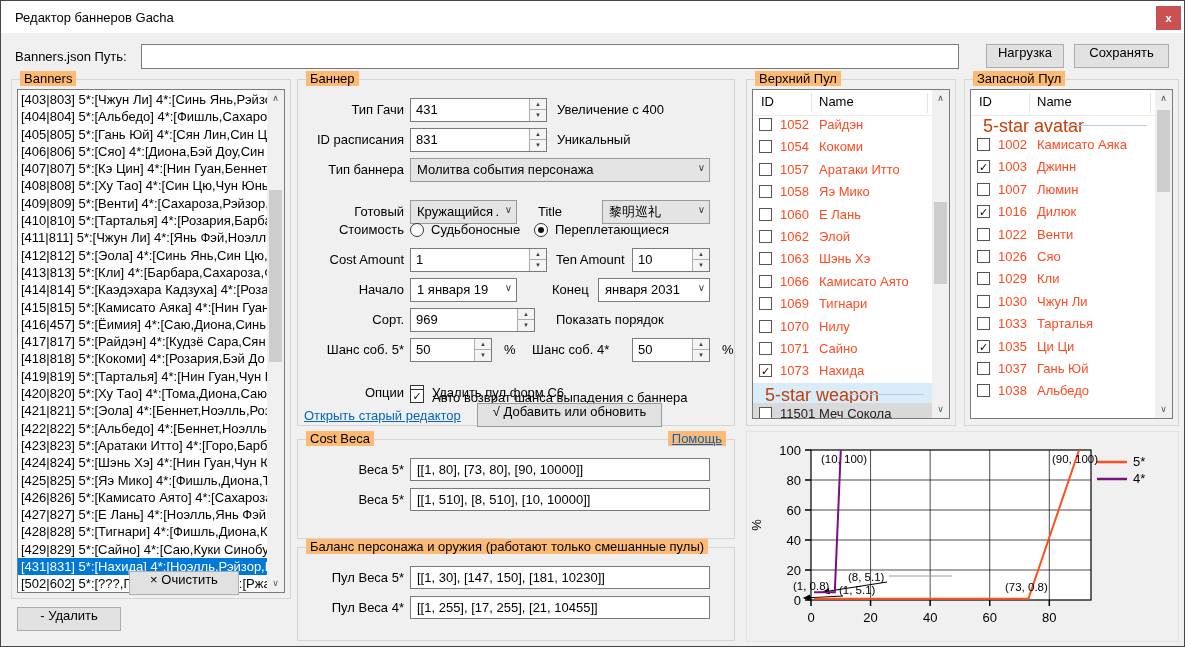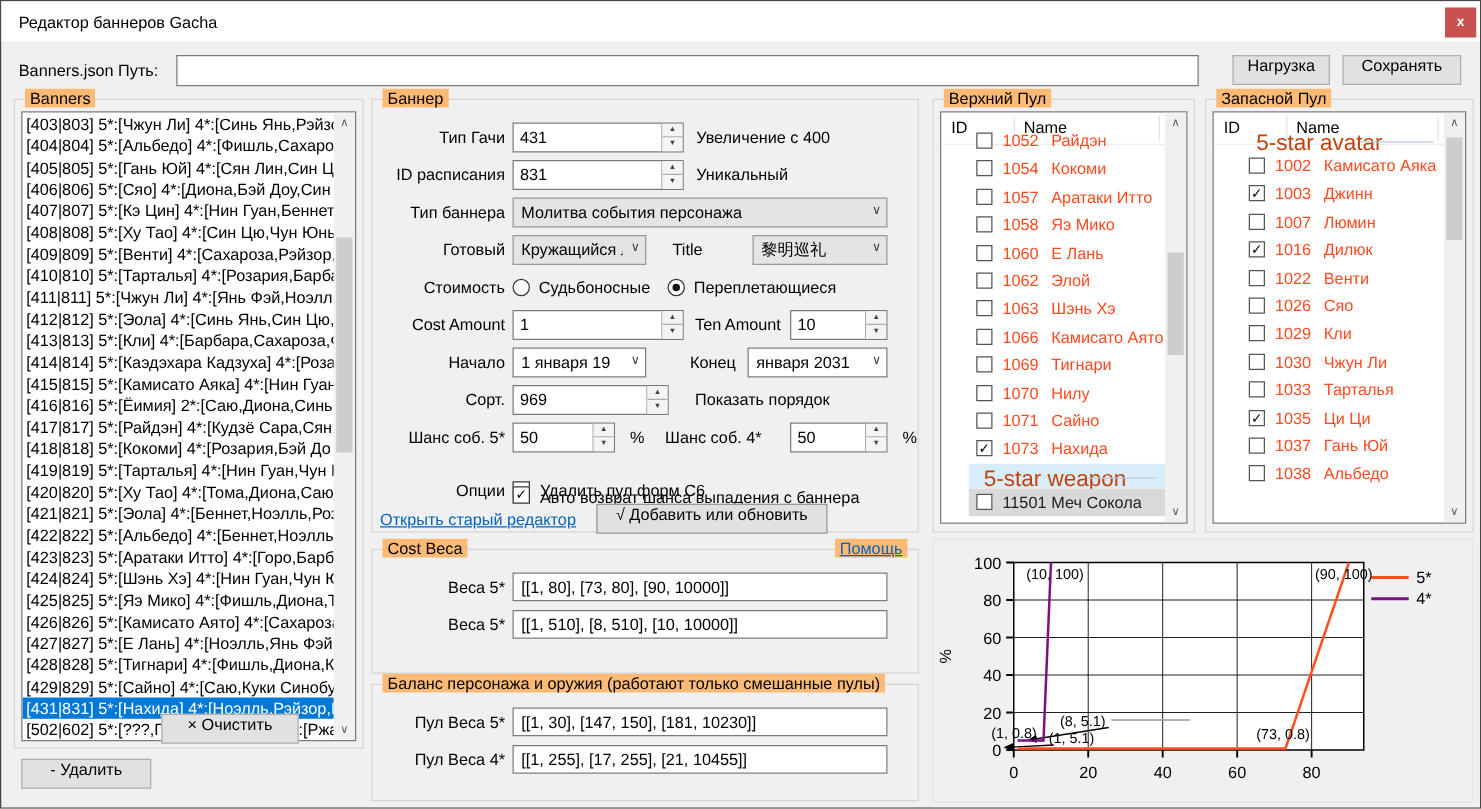--- a/index.html
+++ b/index.html
@@ -49,21 +49,21 @@
   .cbx { position:absolute; width:14px; height:14px; top:3px; border:1px solid #333; background:#fff;
          font-size:11px; line-height:13px; text-align:center; cursor:pointer; }
   .link { color:#0563c1; text-decoration:underline; cursor:pointer; }
   .textfield { position:absolute; height:23px; background:#fff; border:1px solid #7a7a7a; line-height:21px; padding-left:6px; overflow:hidden; }
   
   .pool-table { position:absolute; background:#fff; border:1px solid #7a7a7a; overflow:hidden; }
   .pool-header { position:absolute; left:0; top:0; right:17px; height:26px; border-bottom:1px solid #ececec; }
   .ph-id { position:absolute; left:8px; top:4px; }
   .ph-name { position:absolute; left:66px; top:4px; }
   .ph-sep1,.ph-sep2 { position:absolute; top:3px; height:20px; width:1px; background:#e2e2e2; }
-  .pool-rows { position:absolute; left:0; top:12px; right:17px;padding-left:22px; }
+  .pool-rows { position:absolute; left:0; top:24px; right:17px; }
   .pool-row { position:relative; height:22.4px; }
   .pool-row.gray { background:#d9d9d9; }
   .pool-row .cb { position:absolute; left:6px; top:4px; width:13px; height:13px; border:1px solid #555;
                   background:#fff; font-size:11px; line-height:12px; text-align:center; cursor:pointer; }
   .pid { position:absolute; left:27px; top:3px; color:#ff4a21; }
   .pool-row.gray .pid,.pool-row.gray .pname { color:#222; }
   .pname { position:absolute; left:66px; top:3px; color:#ff4a21; white-space:nowrap; }
   .pool-section { position:relative; height:20px; }
   .pool-section.shaded { background:#d9ecf9; }
   .ps-label { position:absolute; left:12px; top:2px; color:#c2410c; font-size:18px; }
@@ -101,21 +101,21 @@
         <div class="lb-item">[406|806] 5*:[Сяо] 4*:[Диона,Бэй Доу,Син</div>
         <div class="lb-item">[407|807] 5*:[Кэ Цин] 4*:[Нин Гуан,Беннет</div>
         <div class="lb-item">[408|808] 5*:[Ху Тао] 4*:[Син Цю,Чун Юнь</div>
         <div class="lb-item">[409|809] 5*:[Венти] 4*:[Сахароза,Рэйзор,</div>
         <div class="lb-item">[410|810] 5*:[Тарталья] 4*:[Розария,Барба</div>
         <div class="lb-item">[411|811] 5*:[Чжун Ли] 4*:[Янь Фэй,Ноэлл</div>
         <div class="lb-item">[412|812] 5*:[Эола] 4*:[Синь Янь,Син Цю,</div>
         <div class="lb-item">[413|813] 5*:[Кли] 4*:[Барбара,Сахароза,Ф</div>
         <div class="lb-item">[414|814] 5*:[Каэдэхара Кадзуха] 4*:[Розар</div>
         <div class="lb-item">[415|815] 5*:[Камисато Аяка] 4*:[Нин Гуан</div>
-        <div class="lb-item">[416|816] 5*:[Ёимия] 2*:[Саю,Диона,Синь</div>
+        <div class="lb-item">[416|457] 5*:[Ёимия] 4*:[Саю,Диона,Синь</div>
         <div class="lb-item">[417|817] 5*:[Райдэн] 4*:[Кудзё Сара,Сян Л</div>
         <div class="lb-item">[418|818] 5*:[Кокоми] 4*:[Розария,Бэй До</div>
         <div class="lb-item">[419|819] 5*:[Тарталья] 4*:[Нин Гуан,Чун Ю</div>
         <div class="lb-item">[420|820] 5*:[Ху Тао] 4*:[Тома,Диона,Саю]</div>
         <div class="lb-item">[421|821] 5*:[Эола] 4*:[Беннет,Ноэлль,Роз</div>
         <div class="lb-item">[422|822] 5*:[Альбедо] 4*:[Беннет,Ноэлль,</div>
         <div class="lb-item">[423|823] 5*:[Аратаки Итто] 4*:[Горо,Барб</div>
         <div class="lb-item">[424|824] 5*:[Шэнь Хэ] 4*:[Нин Гуан,Чун Ю</div>
         <div class="lb-item">[425|825] 5*:[Яэ Мико] 4*:[Фишль,Диона,Т</div>
         <div class="lb-item">[426|826] 5*:[Камисато Аято] 4*:[Сахароза</div>
@@ -162,21 +162,21 @@
     </div>
 
     <div class="frow" style="left:0; top:78px; width:438px;">
       <span class="flabel" style="left:4px;">Тип баннера</span>
       <div class="combo" style="left:112px; width:300px;">
         <span class="combo-val">Молитва события персонажа</span>
         <span class="chev">∨</span>
       </div>
     </div>
 
-    <div class="frow" style="left:0; top:108px; width:438px;">
+    <div class="frow" style="left:0; top:120px; width:438px;">
       <span class="flabel" style="left:4px;">Готовый</span>
       <div class="combo" style="left:112px; width:107px;">
         <span class="combo-val">Кружащийся л</span>
         <span class="chev">∨</span>
       </div>
       <span class="hint" style="left:240px;">Title</span>
       <div class="combo" style="left:304px; width:108px;">
         <span class="combo-val">黎明巡礼</span>
         <span class="chev">∨</span>
       </div>

